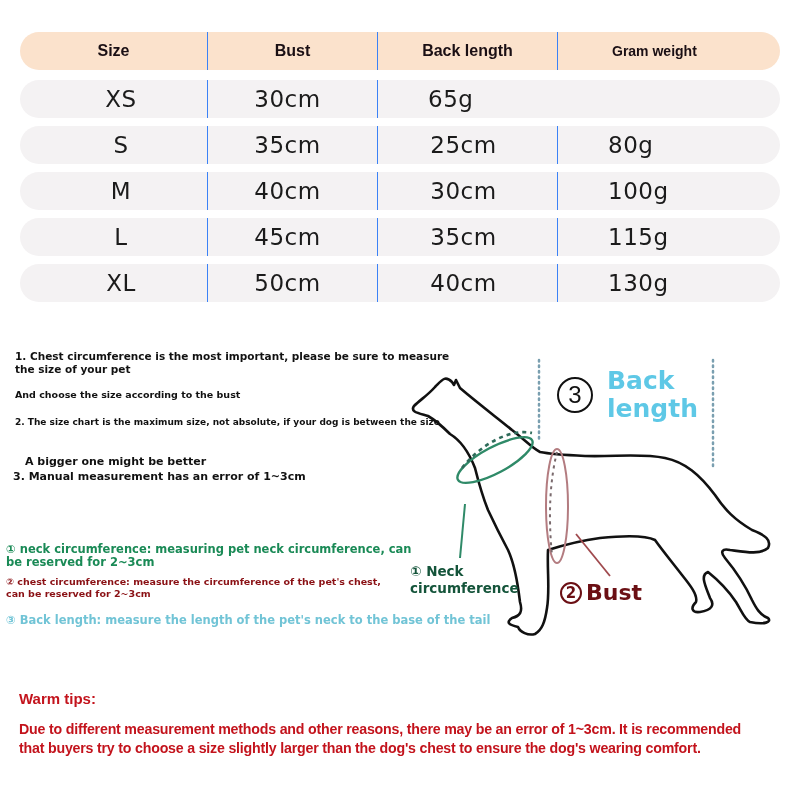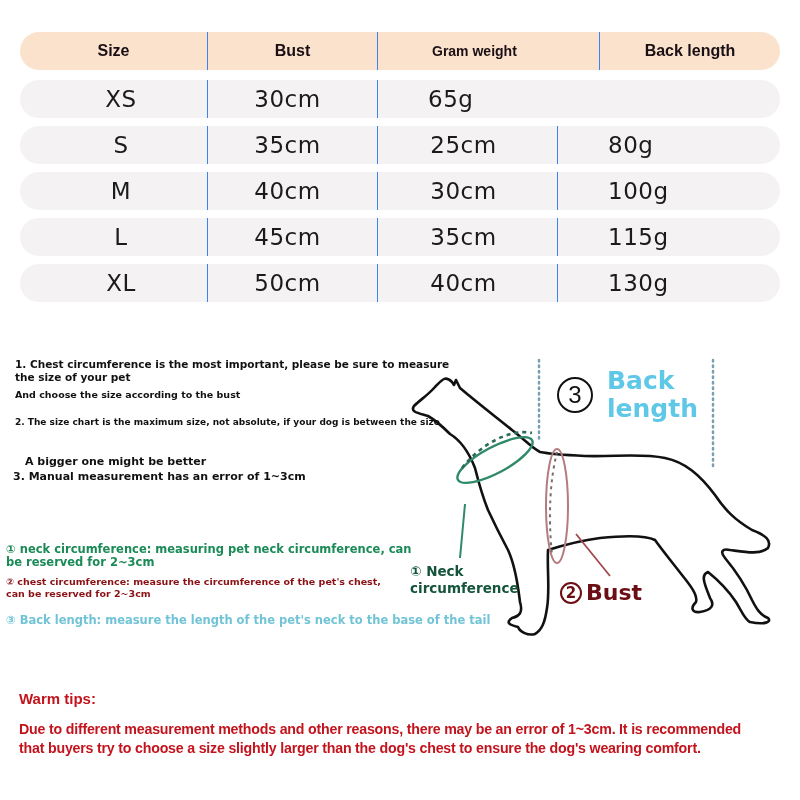--- a/index.html
+++ b/index.html
@@ -20,21 +20,21 @@
   .row.hdr .c3 { padding-left: 54px; }
   .hdr .cell { font-weight: bold; font-size: 16px; color: #1a0f14; }
   .hdr .c3 { font-size: 14px; }
   .data .cell { font-size: 23px; color: #1b1b1b; font-family: "DejaVu Sans", sans-serif; letter-spacing: 0.5px; font-weight: normal; }
   .data .c0 { padding-left: 15px; }
   .data .c1 { padding-right: 10px; }
   .data .c2 { padding-right: 8px; }
 
   
   .note { position: absolute; left: 15px; font-weight: bold; color: #111; white-space: nowrap; font-family: "DejaVu Sans", sans-serif; }
-  .n1 { top: 350px; font-size: 10.5px; line-height: 13px; margin-top: 8px; }
+  .n1 { top: 350px; font-size: 10.5px; line-height: 13px; }
   .n2 { top: 389px; font-size: 9.5px; }
   .n3 { top: 417px; font-size: 9px; }
   .n4 { top: 443px; left: 25px; font-size: 11px; margin-top: 12px; }
   .n5 { top: 470px; left: 13px; font-size: 11px; }
 
   .leg { position: absolute; left: 6px; font-weight: bold; white-space: nowrap; font-family: "DejaVu Sans", sans-serif; }
   .leg-neck { top: 543px; font-size: 11.5px; line-height: 13px; color: #1a8a56; }
   .leg-chest { top: 576px; font-size: 9.5px; line-height: 11.5px; color: #8a1014; }
   .leg-back { top: 613px; font-size: 11.5px; color: #71c4d6; }
 
@@ -51,22 +51,22 @@
   .tips-title { position: absolute; left: 19px; top: 690px; font-size: 15px; font-weight: bold; color: #c3131c; font-family: "Liberation Sans", sans-serif; }
   .tips-body { position: absolute; left: 19px; top: 720px; width: 745px; font-size: 14.2px; line-height: 19px; font-weight: bold; color: #c3131c; font-family: "Liberation Sans", sans-serif; letter-spacing: -0.2px; }
 </style>
 </head>
 <body>
 
 <div class="tbl">
   <div class="row hdr" style="top:0px">
     <div class="cell c0">Size</div>
     <div class="cell c1">Bust</div>
+    <div class="cell c2">Back length</div>
     <div class="cell c3">Gram weight</div>
-    <div class="cell c2">Back length</div>
   </div>
   <div class="row data" style="top:48px">
     <div class="cell c0">XS</div>
     <div class="cell c1">30cm</div>
     <div class="cell c3">65g</div>
   </div>
   <div class="row data" style="top:94px">
     <div class="cell c0">S</div>
     <div class="cell c1">35cm</div>
     <div class="cell c2">25cm</div>

